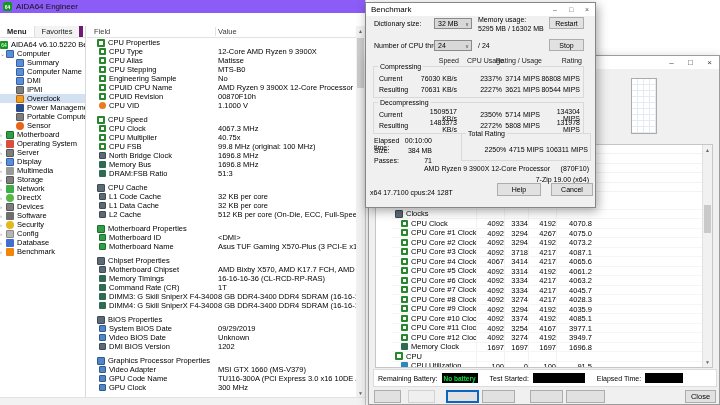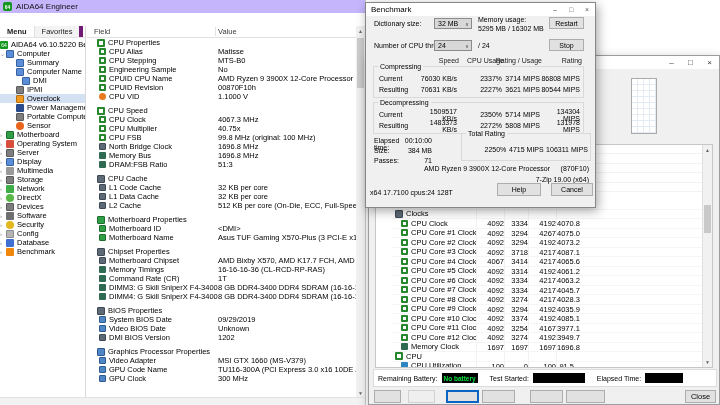--- a/index.html
+++ b/index.html
@@ -2,21 +2,21 @@
 <html><head>
 <meta charset="utf-8">
 <style>
   * { margin:0; padding:0; box-sizing:border-box; }
   body { font-family:"Liberation Sans", sans-serif; background:#ddd; }
   .screen { position:relative; width:720px; height:405px; background:#fff; overflow:hidden;
             font-family:"Liberation Sans", sans-serif; color:#000; }
 
   
   .main-window { position:absolute; left:0; top:0; width:366px; height:405px; background:#fff; border-right:1px solid #c9c9c9; }
-  .titlebar { height:13px; display:flex; align-items:center; padding-left:3px; font-size:8px; color:#111; background:#c4b5fd; }
+  .titlebar { height:13px; display:flex; align-items:center; padding-left:3px; font-size:8px; color:#111; background:#8b5cf6; }
   .app-icon { width:9px; height:9px; background:#14961f; border-radius:2px; margin-right:4px;
               color:#fff; font-size:5px; font-weight:bold; display:flex; align-items:center; justify-content:center; }
   .menubar { height:13px; display:flex; align-items:center; font-size:8px; color:#222; padding-left:2px; background:#fff; }
   .menu-item { padding:1px 5px; }
   .mw-body { position:absolute; left:0; top:26px; right:0; bottom:8px; }
 
   .sidebar { position:absolute; left:0; top:0; bottom:0; width:86px; border-right:1px solid #d9d9d9; background:#fff; }
   .tabs { height:12px; display:flex; font-size:7.5px; border-bottom:1px solid #e3e3e3; }
   .tab { padding:1px 7px 0 7px; color:#222; }
   .tab.active { background:#fff; border-right:1px solid #e0e0e0; font-weight:bold; }
@@ -85,21 +85,21 @@
   .st-table { position:absolute; left:6px; top:88px; width:338px; height:224px; background:#fff; border:1px solid #c6c6c6; overflow:hidden; }
   .st-lines { position:absolute; left:0; right:10px; top:0; height:55px;
     background:repeating-linear-gradient(to bottom, transparent 0 8.5px, #f3f3f3 8.5px 9.5px); }
   .st-rows { position:absolute; left:0; right:10px; top:55px; bottom:0; overflow:hidden;padding-left:16px; }
   .srow { display:flex; align-items:center; height:9.5px; font-size:7.5px; border-bottom:1px solid #f5f5f5; }
   .srow .slabel { width:84px; display:flex; align-items:center; overflow:hidden; padding-left:3px; flex:none; white-space:nowrap; }
   .srow.item .slabel { padding-left:9px; }
   .srow .ic { width:7px; height:7px; margin-right:3px; }
   .srow.group .ic { width:8px; height:8px; }
   .scell { text-align:right; flex:none; border-left:1px solid #f2f2f2; height:100%; line-height:9.5px; }
-  .c1 { width:28px; } .c2 { width:24px; } .c3 { width:28px; } .c4 { width:18px; }
+  .c1 { width:28px; } .c2 { width:24px; } .c3 { width:28px; } .c4 { width:36px; }
   .st-scroll { position:absolute; right:0; top:0; bottom:0; width:10px; background:#f1f1f1; border-left:1px solid #e0e0e0; font-size:5px; color:#666; }
   .st-scroll .sarr { height:10px; display:flex; align-items:center; justify-content:center; }
   .st-scroll .sarr.down { position:absolute; bottom:0; left:0; right:0; }
   .st-scroll .thumb { position:absolute; left:1px; right:1px; top:60px; height:28px; background:#c9c9c9; }
   .st-infobar { position:absolute; left:4px; top:313px; width:344px; height:18px; background:#fff; border:1px solid #dcdcdc;
                 display:flex; align-items:center; font-size:7px; }
   .blackbox { background:#000; height:10px; display:flex; align-items:center; justify-content:center; flex:none; }
   .bb-batt { width:36px; margin-left:4px; color:#00e33c; font-weight:bold; font-size:6.5px; }
   .bb-start { width:52px; margin-left:4px; }
   .bb-elapsed { width:38px; margin-left:4px; }
@@ -185,21 +185,21 @@
             <div class="tree-row" style="padding-left: 16px;">
 
               <span class="ic ic-summary"></span>
               <span class="lbl">Summary</span>
             </div>
             <div class="tree-row" style="padding-left: 16px;">
 
               <span class="ic ic-computer-name"></span>
               <span class="lbl">Computer Name</span>
             </div>
-            <div class="tree-row" style="padding-left: 22px;">
+            <div class="tree-row" style="padding-left: 16px;">
 
               <span class="ic ic-dmi"></span>
               <span class="lbl">DMI</span>
             </div>
             <div class="tree-row" style="padding-left: 16px;">
 
               <span class="ic ic-ipmi"></span>
               <span class="lbl">IPMI</span>
             </div>
             <div class="tree-row selected" style="padding-left: 16px;">
@@ -299,20 +299,25 @@
           <span class="fh">Field</span>
           <span class="sep"></span>
           <span class="vh">Value</span>
         </div>
         <div class="lrows">
 
         <div class="lrow group">
               <span class="ic ic-cpu"></span>
               <span class="fld">CPU Properties</span>
               <span class="val"></span>
+            </div>
+            <div class="lrow item">
+              <span class="ic ic-cpu"></span>
+              <span class="fld">CPU Type</span>
+              <span class="val">12-Core AMD Ryzen 9 3900X</span>
             </div>
             <div class="lrow item">
               <span class="ic ic-cpu"></span>
               <span class="fld">CPU Alias</span>
               <span class="val">Matisse</span>
             </div>
             <div class="lrow item">
               <span class="ic ic-cpu"></span>
               <span class="fld">CPU Stepping</span>
               <span class="val">MTS-B0</span>

